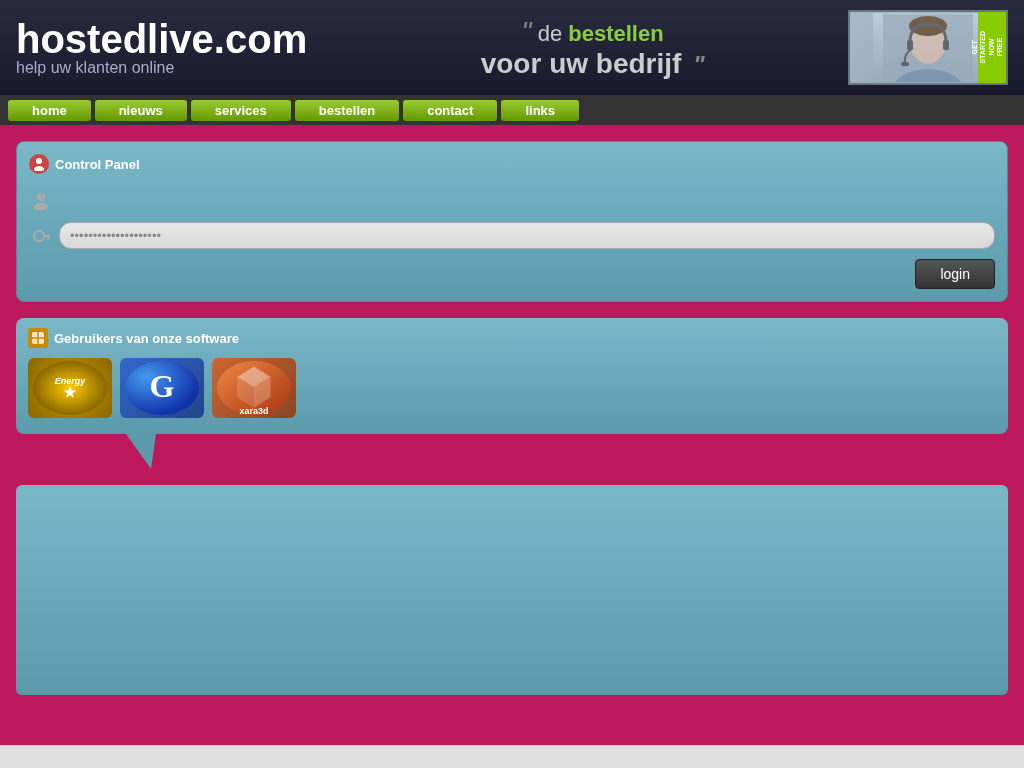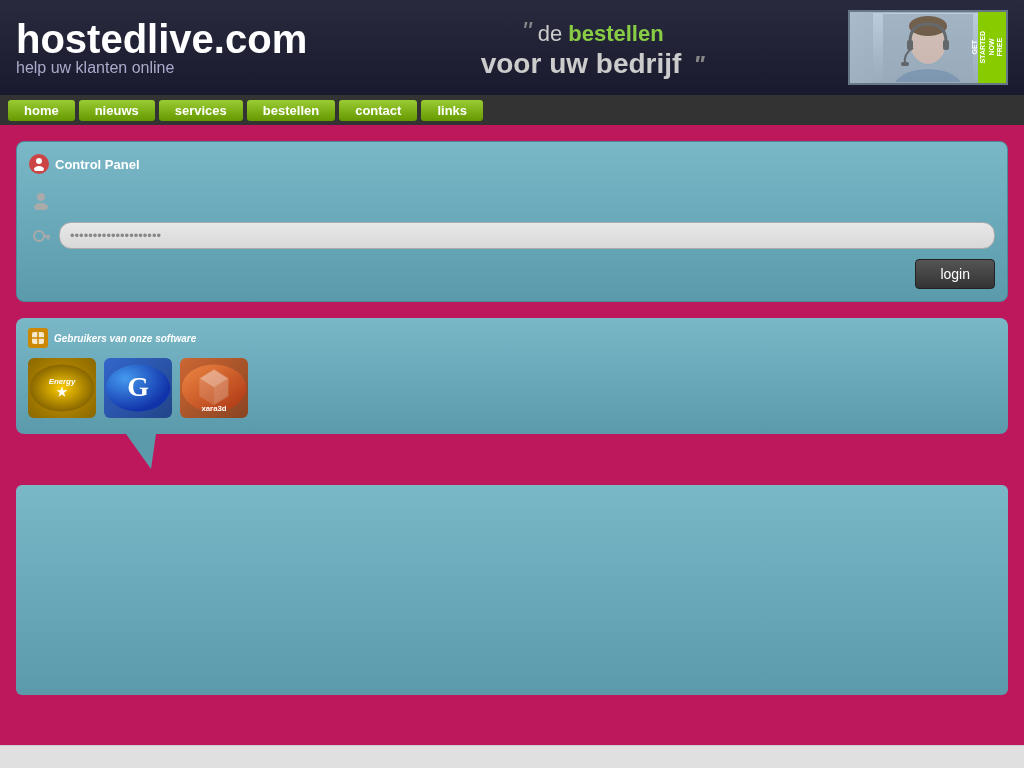--- a/index.html
+++ b/index.html
@@ -93,21 +93,21 @@
       display: flex;
       align-items: center;
       padding: 4px 8px;
       gap: 4px;
       height: 30px;
     }
     .nav-btn {
       background: linear-gradient(to bottom, #99cc33, #669900);
       color: #ffffff;
       border: none;
-      padding: 3px 16px;
+      padding: 3px 24px;
       font-size: 13px;
       font-weight: bold;
       cursor: pointer;
       border-radius: 3px;
       text-decoration: none;
       display: inline-block;
     }
 
     
     #main-content {
@@ -214,32 +214,31 @@
       background: #cc8800;
       border-radius: 3px;
       display: flex;
       align-items: center;
       justify-content: center;
       font-size: 10px;
       color: white;
     }
     #software-title {
       color: #ffffff;
-      font-size: 10px;
-      font-weight: bold;
-      font-style: italic;
+      font-size: 13px;
+      font-weight: bold;
     }
     #logos-row {
       display: flex;
       gap: 8px;
       align-items: center;
       padding-bottom: 6px;
     }
     .logo-badge {
-      width: 68px;
+      width: 84px;
       height: 60px;
       border-radius: 6px;
       display: flex;
       align-items: center;
       justify-content: center;
       font-size: 9px;
       font-weight: bold;
       color: white;
       text-align: center;
       overflow: hidden;

